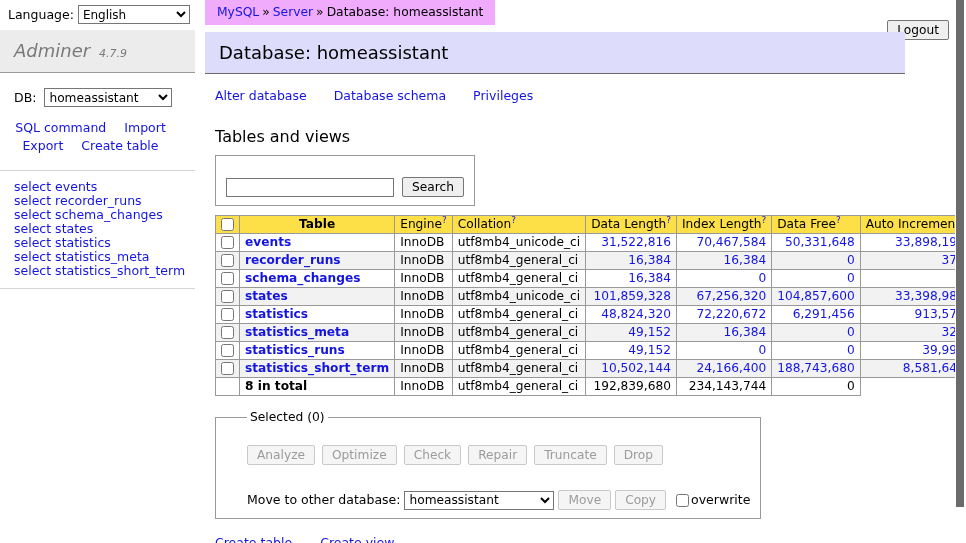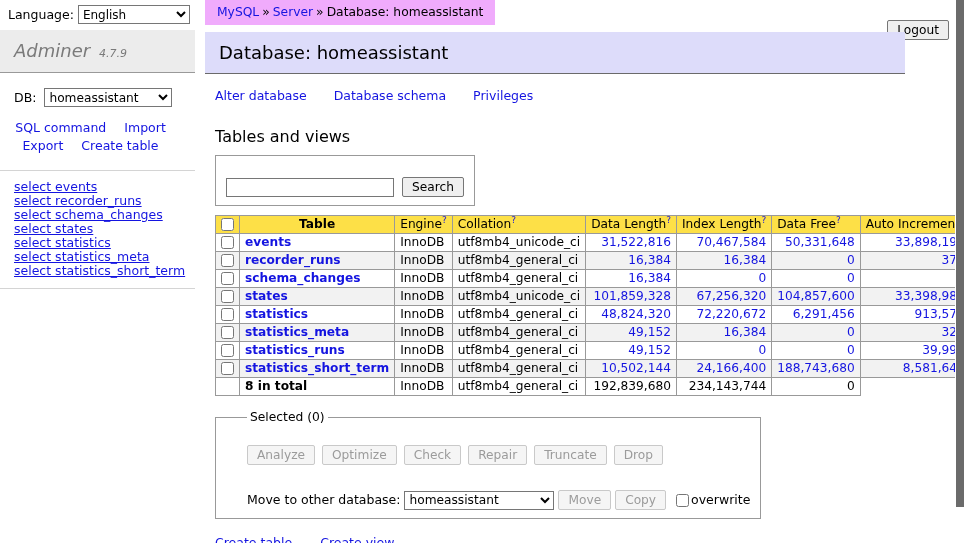--- a/index.html
+++ b/index.html
@@ -31,21 +31,21 @@
   .sidebar h1 {
     margin:0; background:#ececec; border-bottom:1px solid #999;
     padding:10px 14px 11px; font-size:18px; font-weight:normal; font-style:italic; color:#7a7a7a;
   }
   .sidebar h1 .ver { font-size:11px; margin-left:3px; }
   .db-row { margin:15px 14px 0; }
   .db-row select { width:128px; height:19px; border:1px solid #767676; background:#fff; margin-left:4px; }
   .menu-links { margin:12px 0 0; padding:0 14px 15px; border-bottom:1px solid #d4d4d4; line-height:1.45;text-align:center; }
   .menu-links a { margin-right:14px; white-space:nowrap; }
   .tables-list { padding:9px 14px 10px; border-bottom:1px solid #d4d4d4; }
-  .tables-list a { display:block; line-height:14px; white-space:nowrap;text-decoration:underline; }
+  .tables-list a { display:block; line-height:14px; white-space:nowrap; }
 
   
   .bcrumb { position:absolute; left:205px; top:0; background:#f0abfc; padding:5px 12px 6px; font-size:12.3px; }
   .bcrumb .sep { color:#000; margin:0 3px; }
   .main { position:absolute; left:205px; top:24px; width:700px; }
   .main h2 {
     margin:8px 0 0; background:#dddcfa; border-bottom:1px solid #6a6a6a;
     padding:10px 14px; font-size:18px; font-weight:normal;
   }
   .content { padding-left:10px; }

